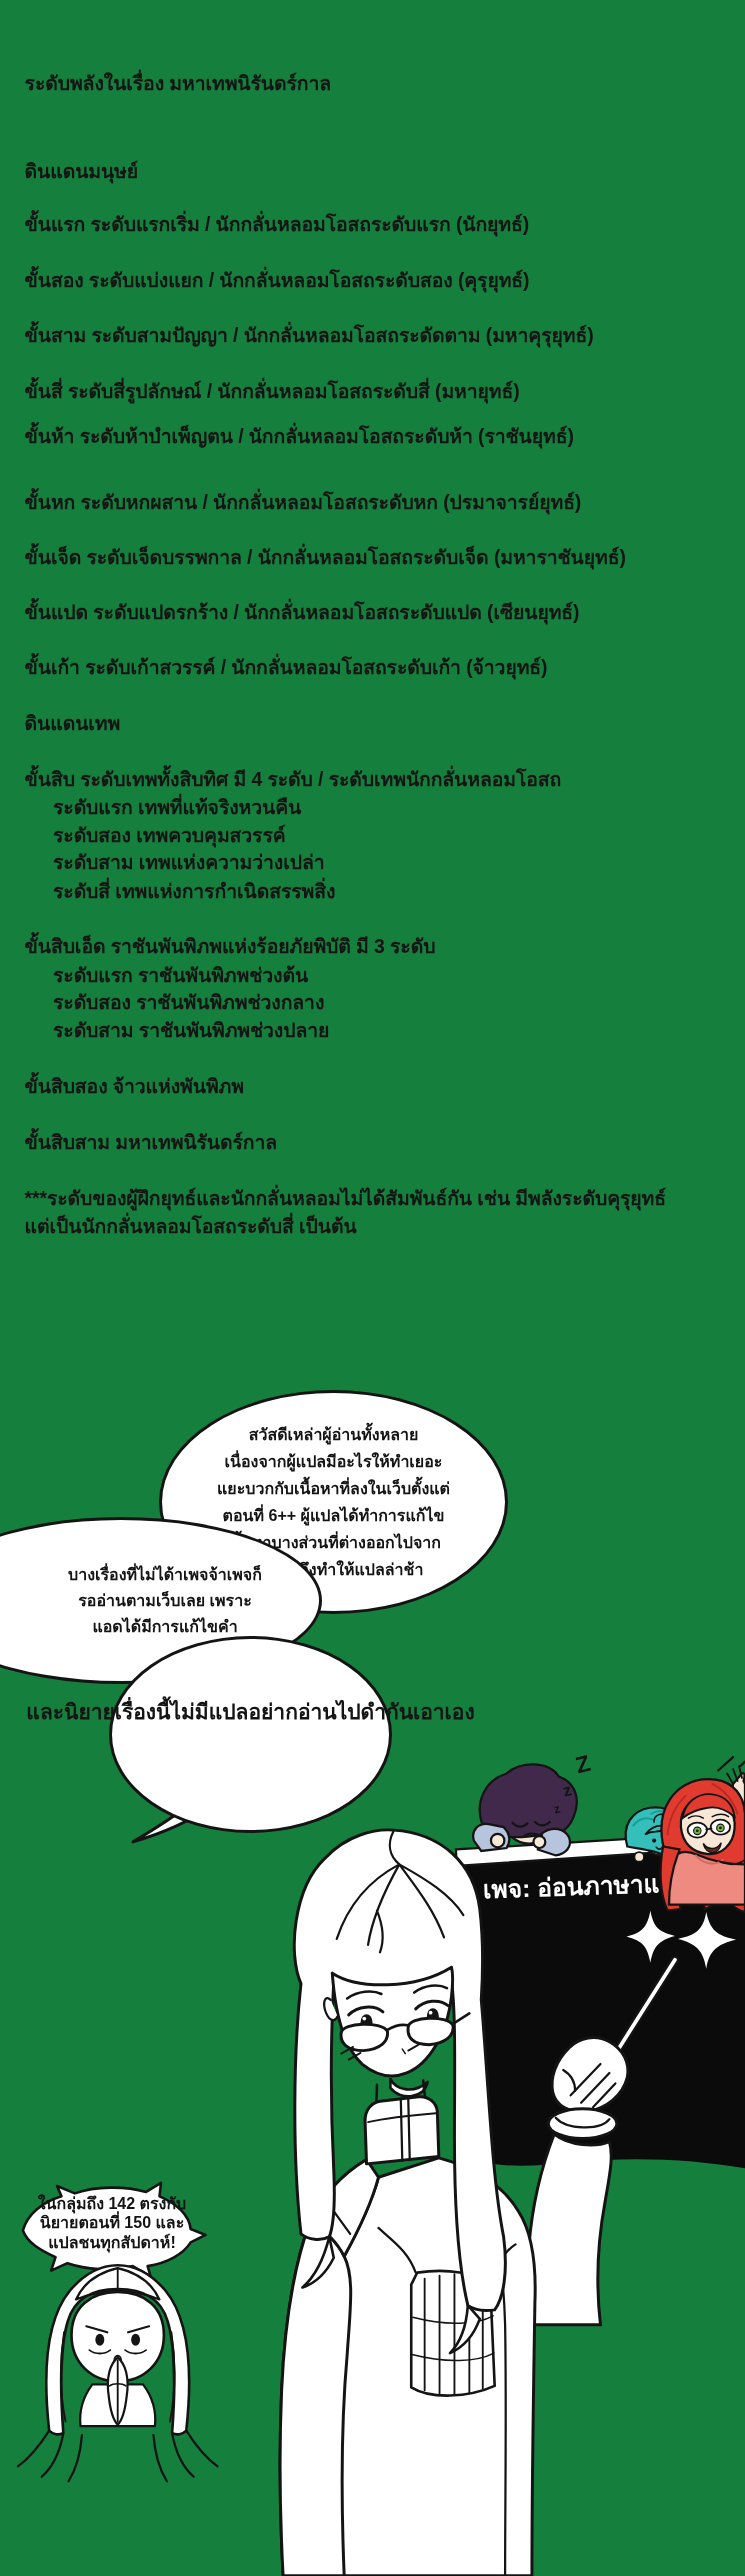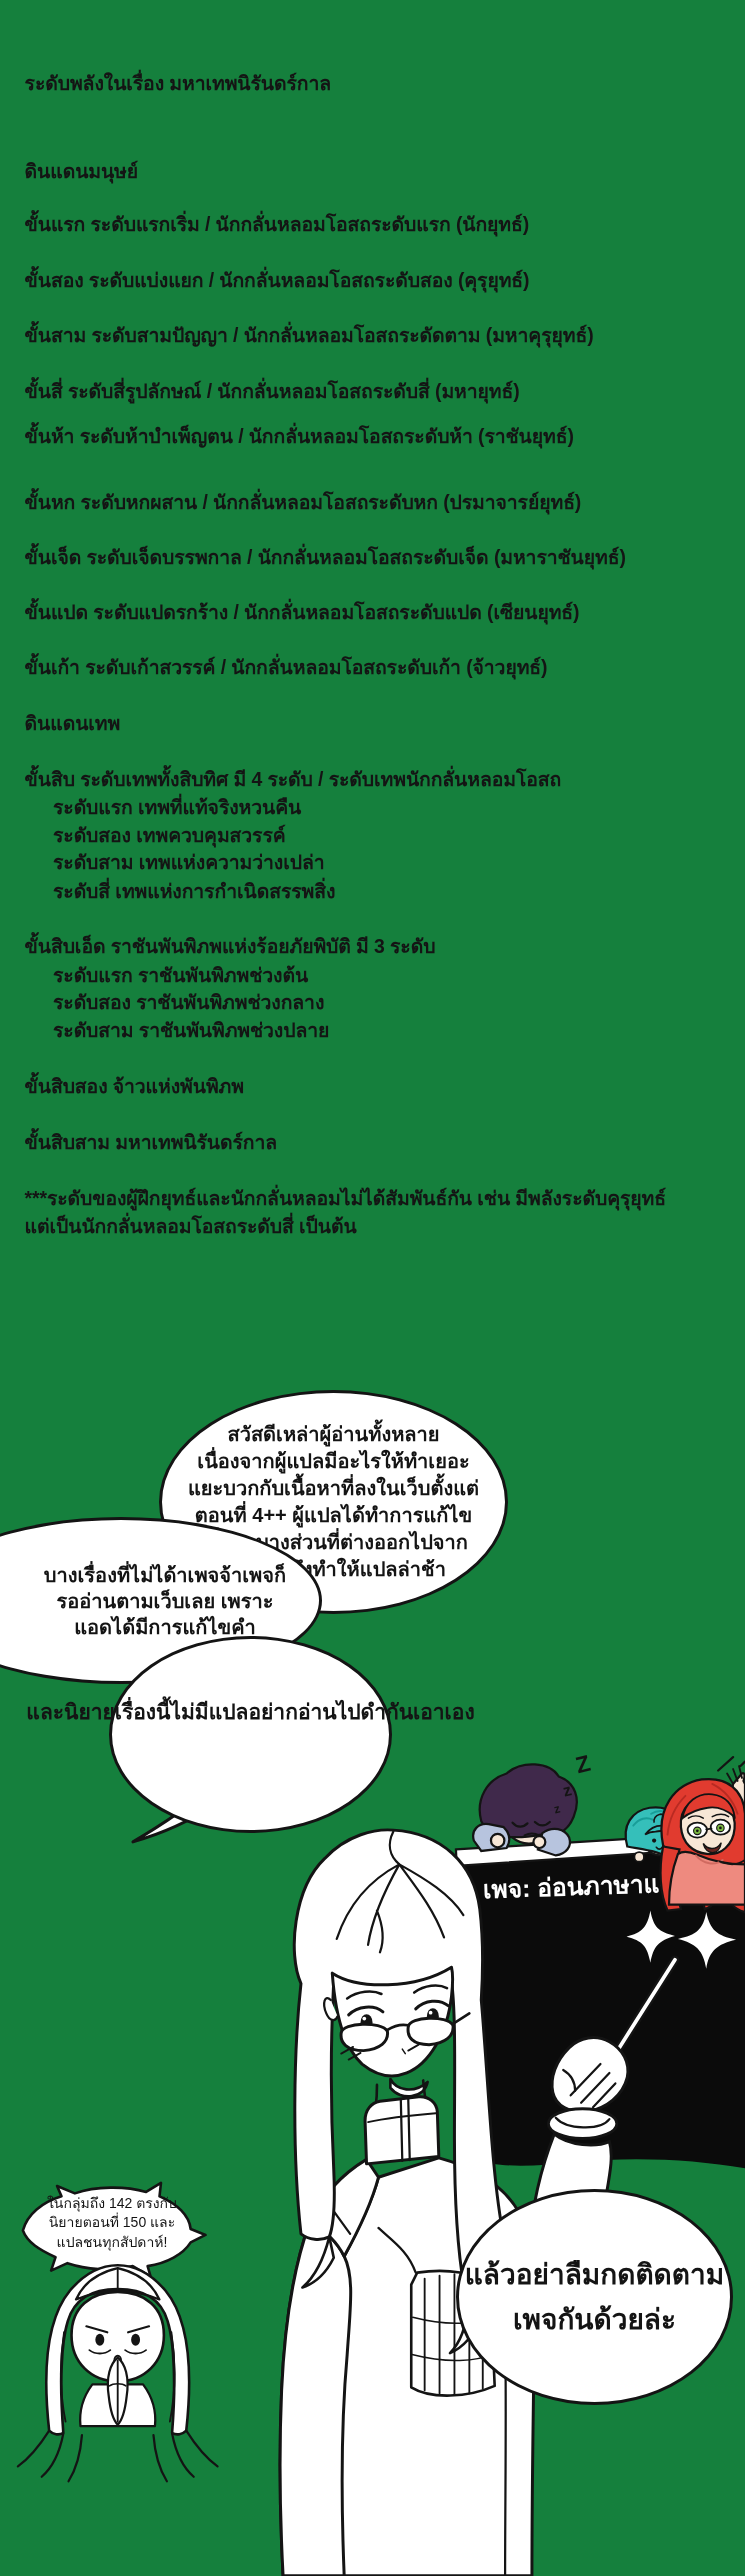--- a/index.html
+++ b/index.html
@@ -9,37 +9,37 @@
     font-family:"Liberation Sans",sans-serif;color:var(--ink);
   }
   
   .gline{position:absolute;left:24.6px;font-size:19.4px;font-weight:600;
          letter-spacing:-0.1px;white-space:nowrap;line-height:25px;}
   .gline.sub{left:53px;text-align:right;}
   
   .bubble{position:absolute;background:#fff;border:3.7px solid var(--ink);
           border-radius:50%;display:flex;flex-direction:column;
           align-items:center;justify-content:center;z-index:6;}
-  .bubble .bl{font-size:20px;font-weight:600;line-height:27px;
+  .bubble .bl{font-size:16px;font-weight:600;line-height:27px;
               white-space:nowrap;text-align:center;}
   #bubble-greeting{left:159px;top:1390px;width:343px;height:218px;}
   #bubble-web{left:-80px;top:1517px;width:396px;height:161px;}
   #bubble-web .inner{padding-left:88px;display:flex;flex-direction:column;align-items:center;}
   #bubble-web .bl{line-height:26px;}
   #bubble-novel{left:109px;top:1636px;width:277px;height:191px;padding-bottom:0;}
   #bubble-novel .inner{display:flex;align-items:center;margin-bottom:46px;}
   #bubble-novel .bl{font-size:21px;line-height:31px;}
   #bubble-follow{left:456px;top:2189px;width:271px;height:210px;}
   #bubble-follow .bl{font-size:28px;font-weight:700;line-height:45px;}
   .tail-svg{position:absolute;z-index:5;}
   
   #burst-bubble{position:absolute;left:12px;top:2180px;width:197px;height:98px;z-index:4;}
   #burst-text{position:absolute;left:30px;top:2194px;width:164px;z-index:4;
               display:flex;flex-direction:column;align-items:center;}
-  #burst-text .bl{font-size:14px;font-weight:400;line-height:19.4px;white-space:nowrap;}
+  #burst-text .bl{font-size:16px;font-weight:700;line-height:19.4px;white-space:nowrap;}
   
   #board-svg{position:absolute;left:0;top:1751px;z-index:2;}
   #board-caption{position:absolute;left:483px;top:1866px;width:246px;z-index:4;
                  text-align:center;font-size:24.6px;font-weight:700;color:#fff;
                  white-space:nowrap;transform:rotate(-2deg);}
   
   #art-svg{position:absolute;left:0;top:1751px;z-index:5;}
   .zmark{position:absolute;z-index:6;font-weight:700;color:var(--ink);
          transform:rotate(-14deg);font-family:"Liberation Sans",sans-serif;}
   #z0{left:576px;top:1751px;font-size:23px;}
@@ -221,39 +221,35 @@
   </div>
 
   <svg class="tail-svg" style="left:127px;top:1788px" width="97" height="60" viewBox="0 0 130 80">
     <path d="M105,4 C80,28 45,50 8,72 C50,60 88,42 118,22 C113,16 109,10 105,4 Z" fill="#fff" stroke="var(--ink)" stroke-width="4" stroke-linejoin="round"></path>
   </svg>
 
   <div class="bubble" id="bubble-greeting">
     <div class="bl">สวัสดีเหล่าผู้อ่านทั้งหลาย</div>
     <div class="bl">เนื่องจากผู้แปลมีอะไรให้ทำเยอะ</div>
     <div class="bl">แยะบวกกับเนื้อหาที่ลงในเว็บตั้งแต่</div>
-    <div class="bl">ตอนที่ 4++ ผู้แปลได้ทำการแก้ไข</div>
+    <div class="bl">ตอนที่ 6++ ผู้แปลได้ทำการแก้ไข</div>
     <div class="bl">เนื้อหาบางส่วนที่ต่างออกไปจาก</div>
     <div class="bl">หน้าเพจจึงทำให้แปลล่าช้า</div>
   </div>
 
   <div class="bubble" id="bubble-web">
     <div class="inner">
       <div class="bl">บางเรื่องที่ไม่ได้าเพจจ้าเพจก็</div>
       <div class="bl">รออ่านตามเว็บเลย เพราะ</div>
       <div class="bl">แอดได้มีการแก้ไขคำ</div>
     </div>
   </div>
 
   <div class="bubble" id="bubble-novel">
     <div class="inner">
       <div class="bl">และนิยายเรื่องนี้ไม่มีแปล</div>
       <div class="bl">อย่ากอ่านไปดำกันเอาเอง</div>
     </div>
   </div>
 
-  <div class="bubble" id="bubble-follow">
-    <div class="bl">แล้วอย่าลืมกดติดตาม</div>
-    <div class="bl">เพจกันด้วยล่ะ</div>
-  </div>
 
 </div>
 
 
 </body></html>

